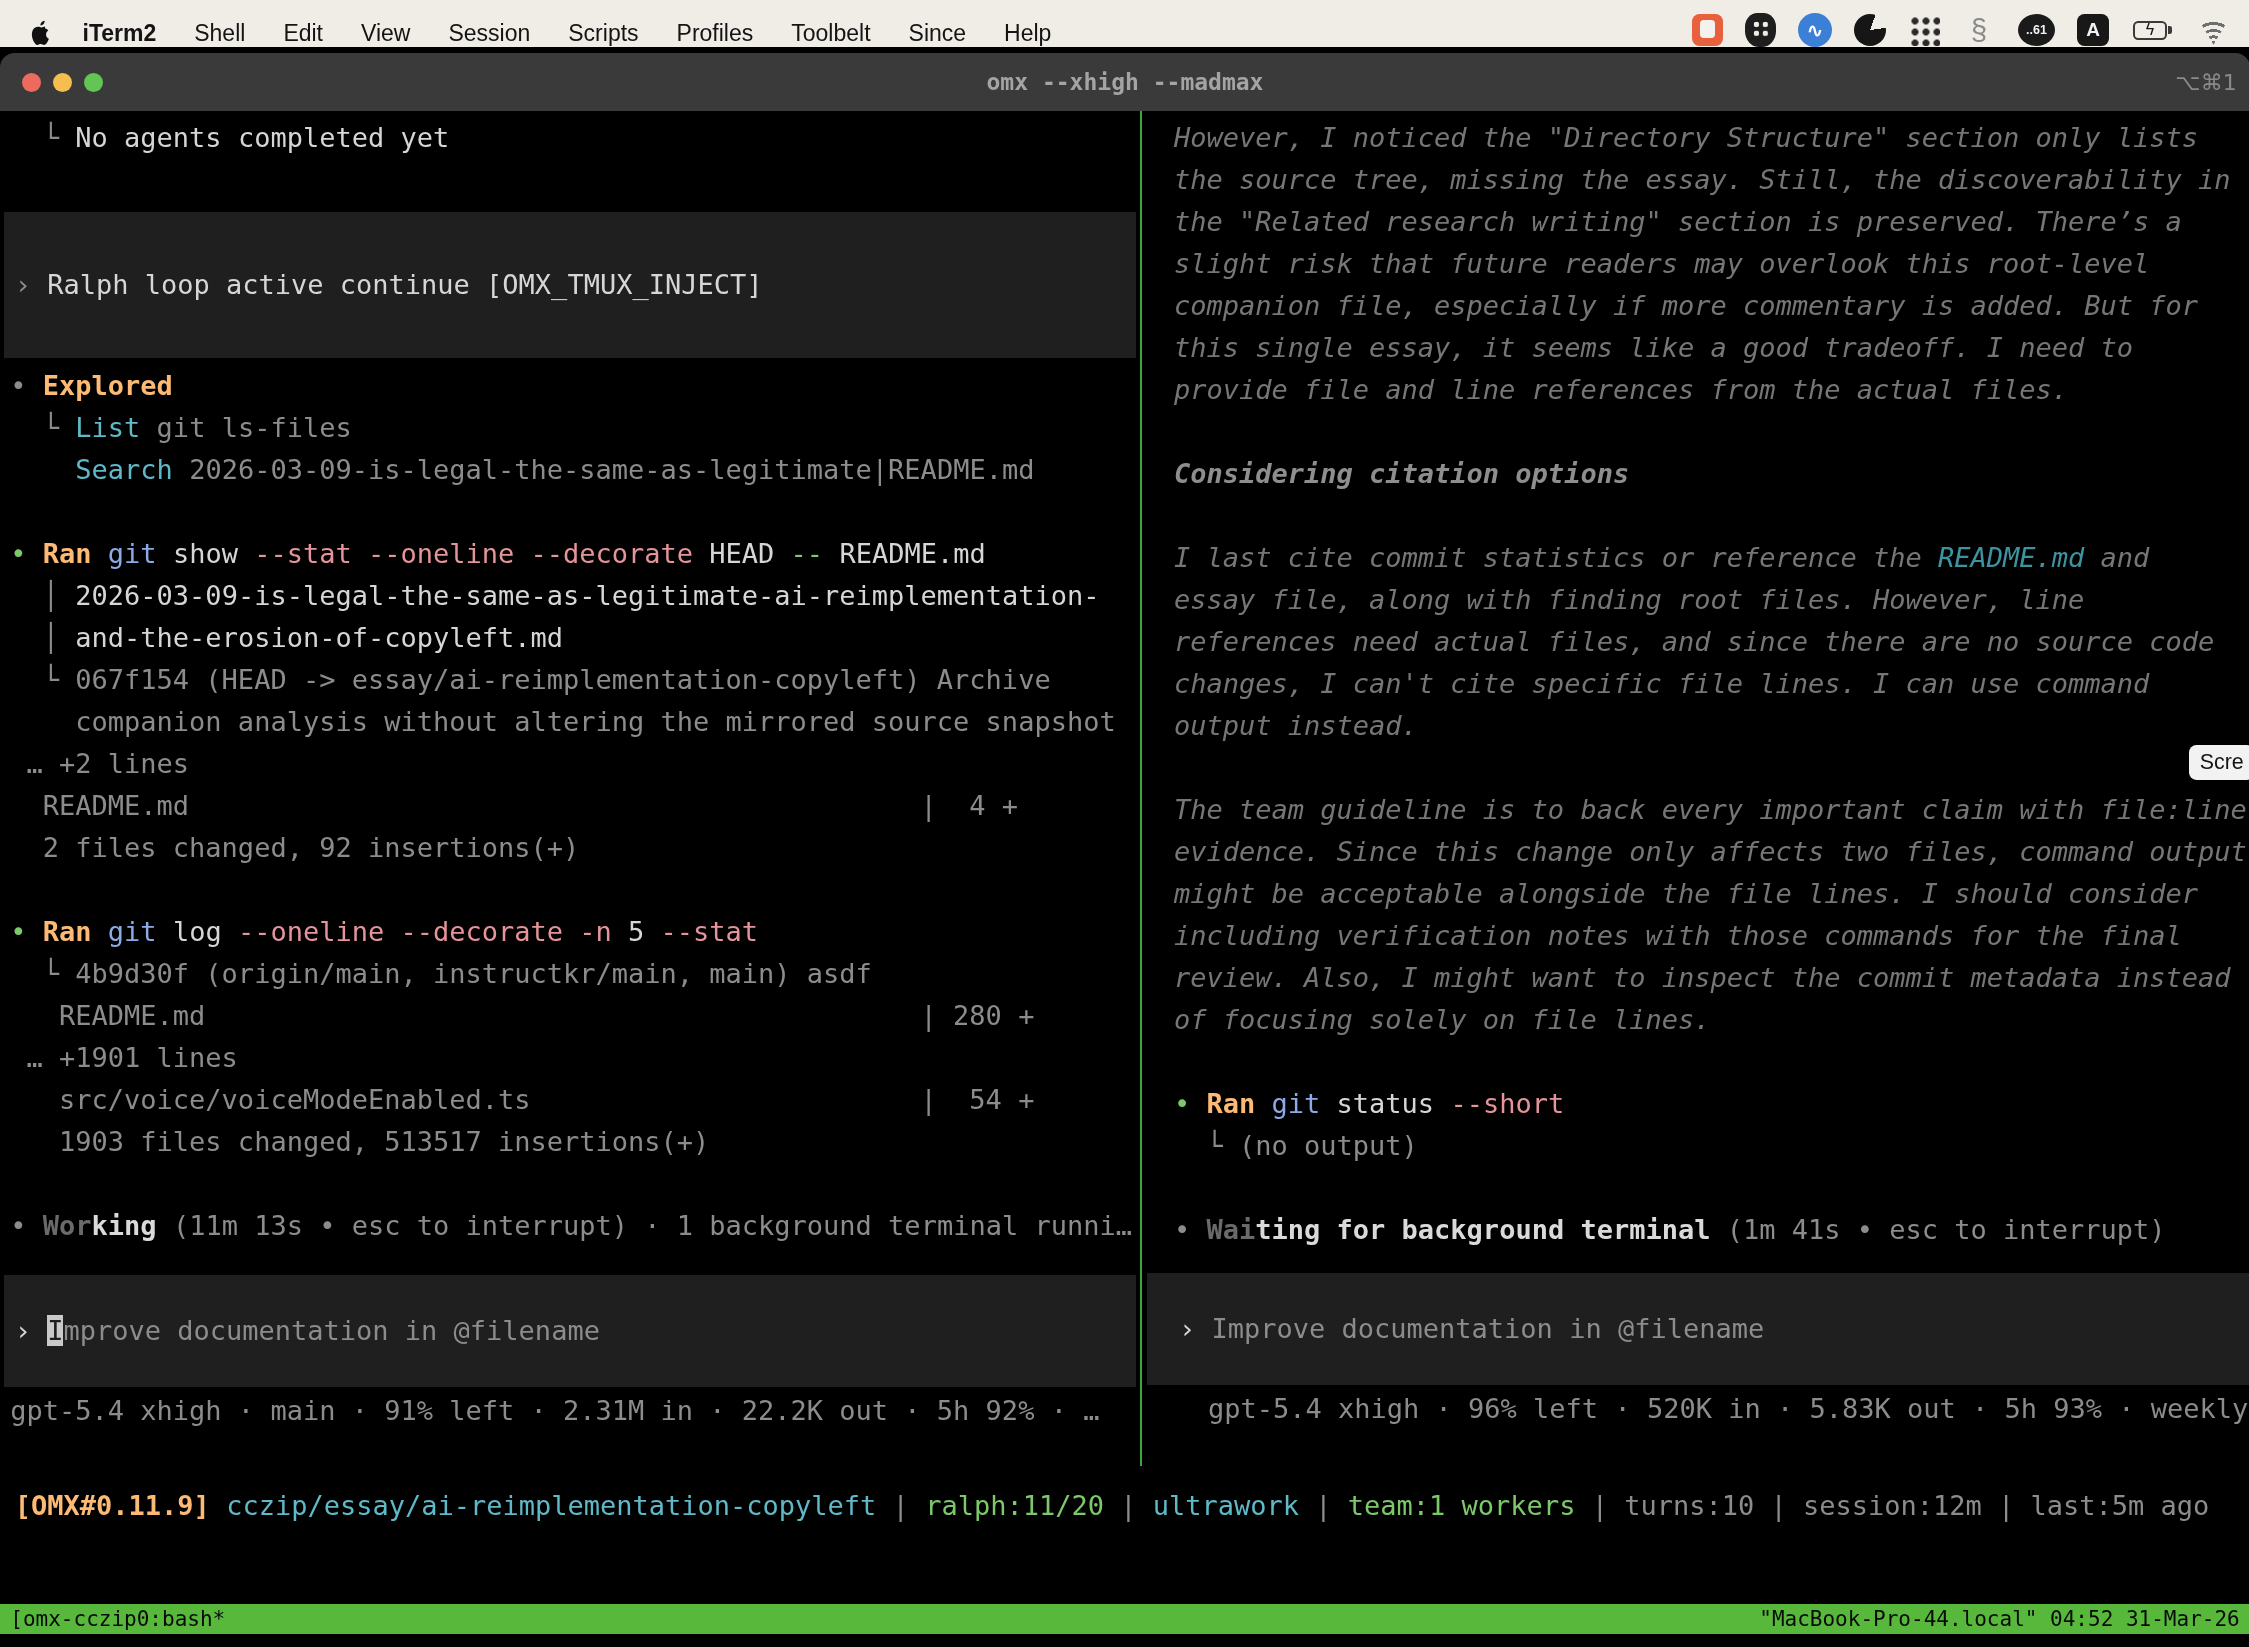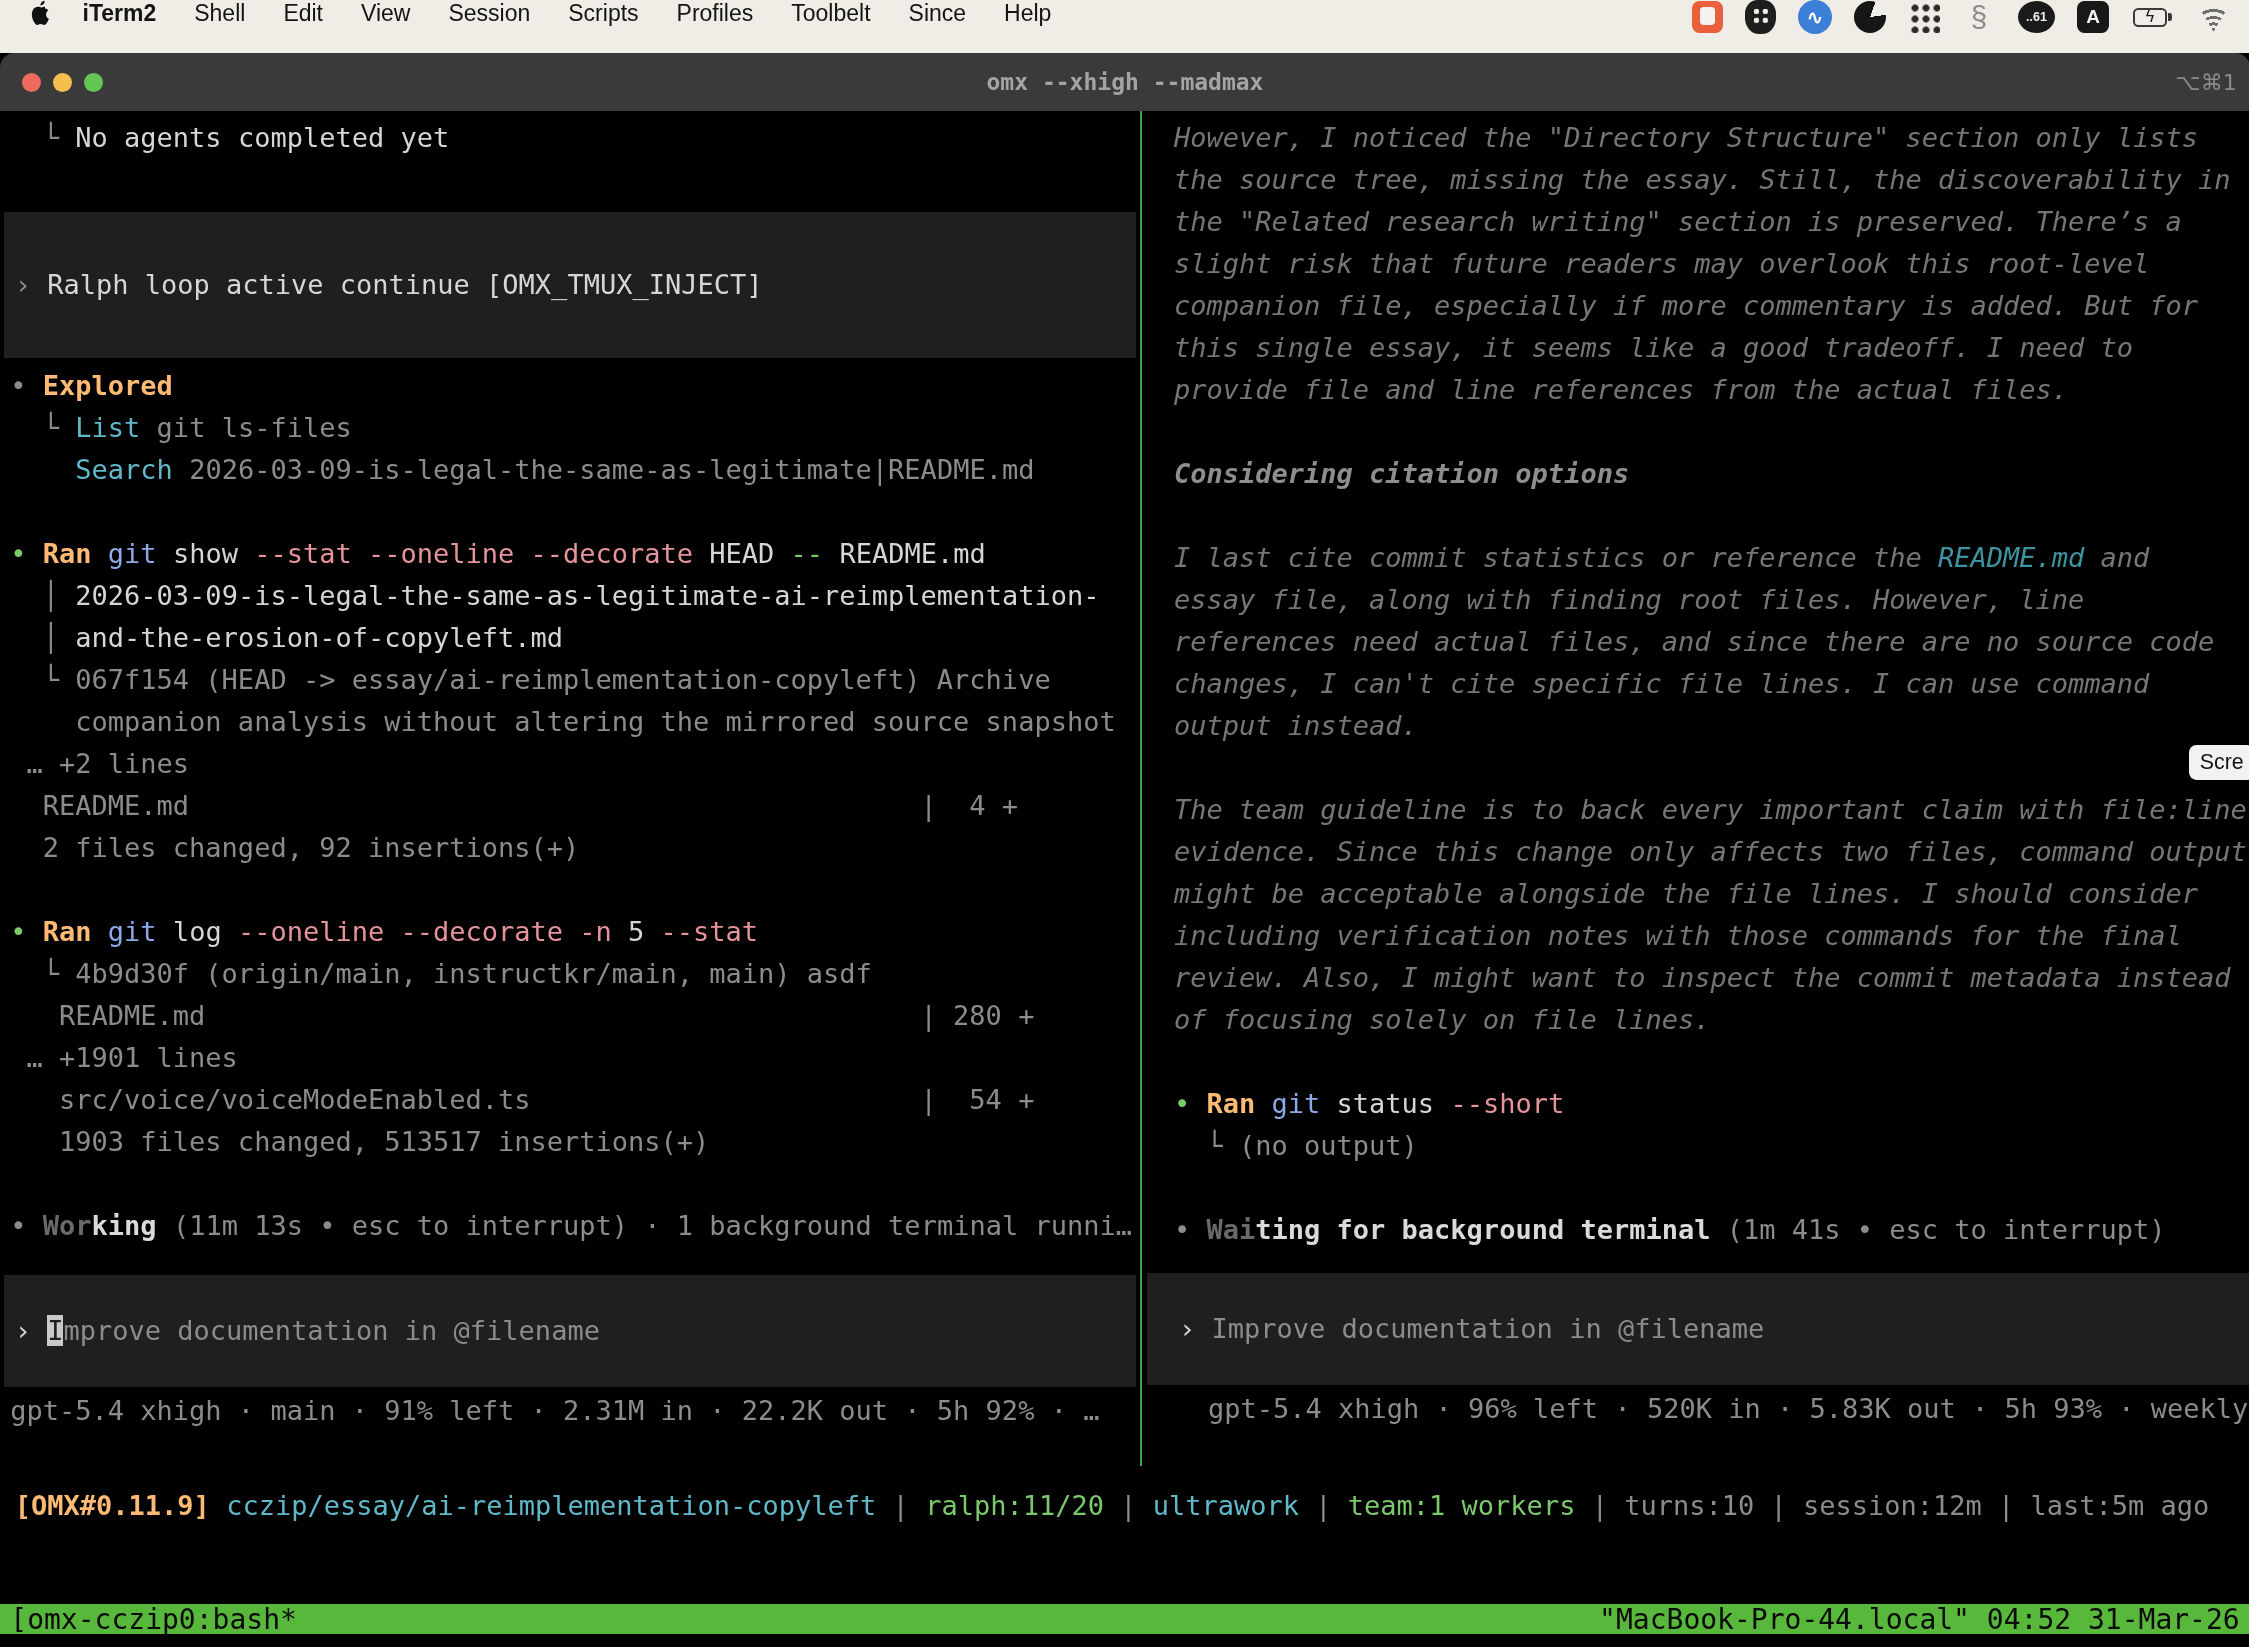--- a/index.html
+++ b/index.html
@@ -1,21 +1,21 @@
 <!DOCTYPE html>
 <html style="font-size:11.8px"><head>
 <meta charset="utf-8">
 <style>
   * { margin:0; padding:0; box-sizing:border-box; }
   html,body { width:2250px; height:1648px; background:#000; overflow:hidden;
               font-family:"DejaVu Sans Mono", monospace; }
 
   
-  .menubar { position:absolute; left:0; top:0; width:2250px; height:53px;
-             background:#EFEDE6; display:flex; align-items:flex-start;
+  .menubar { position:absolute; left:0; top:0; width:2250px; height:47px;
+             background:#EFEDE6; display:flex; align-items:flex-end;
              font-family:"Liberation Sans", sans-serif; font-size:23px; color:#141414; }
   .menubar .apple { margin-left:29.5px; display:flex; align-items:center; }
   .menu-items { display:flex; align-items:center; margin-left:31px; gap:38px; }
   .menu-item { white-space:nowrap; cursor:default; }
   .menu-item.bold { font-weight:bold; }
   .status-icons { margin-left:auto; margin-right:19px; display:flex; align-items:center; gap:22px; }
 
   .mico { width:34px; height:34px; display:inline-flex; align-items:center; justify-content:center;
           font-size:22px; color:#222; position:relative; }
   .mico.chat-app-icon { background:#E8603C; border-radius:7.4px; width:31px; height:32px; }
@@ -84,21 +84,21 @@
 
   .banner { background:#1F1F1F; margin:53px 4.4px 7.4px 4.4px; padding:52px 0 52px 1.5px; }
   .input-box { background:#1F1F1F; margin:28px 0 3px 4.4px; padding:35px 0 35px 5.9px; }
   .pane-left .input-box { margin-right:4.4px; }
   .pane-right .input-box { margin-left:-27px; margin-top:22px; padding-left:32px; }
   .status-line { padding-left:10.3px; }
   .pane-right .status-line { padding-left:0;margin-left:34px; }
 
   
   .omx-bar { height:138px; padding:19px 0 0 14.8px; background:#000; }
-  .tmux-bar { height:30px; background:#57B83B; color:#0A0A0A; font-size:28px;
+  .tmux-bar { height:30px; background:#57B83B; color:#0A0A0A; font-size:21px;
               display:flex; align-items:center; padding:0 10.3px;gap:33px; }
   .tmux-left { white-space:pre; }
   .tmux-right { margin-left:auto; white-space:pre; }
   .win-bottom { height:14px; background:#000; }
 
   
   .screen-tooltip { position:absolute; right:-4.4px; top:692px; height:35px; min-width:65px;
         background:#F2F2F2; border-radius:7.4px; color:#141414;
         font-family:"Liberation Sans", sans-serif; font-size:21.4px;
         display:flex; align-items:center; padding-left:10.3px; }

